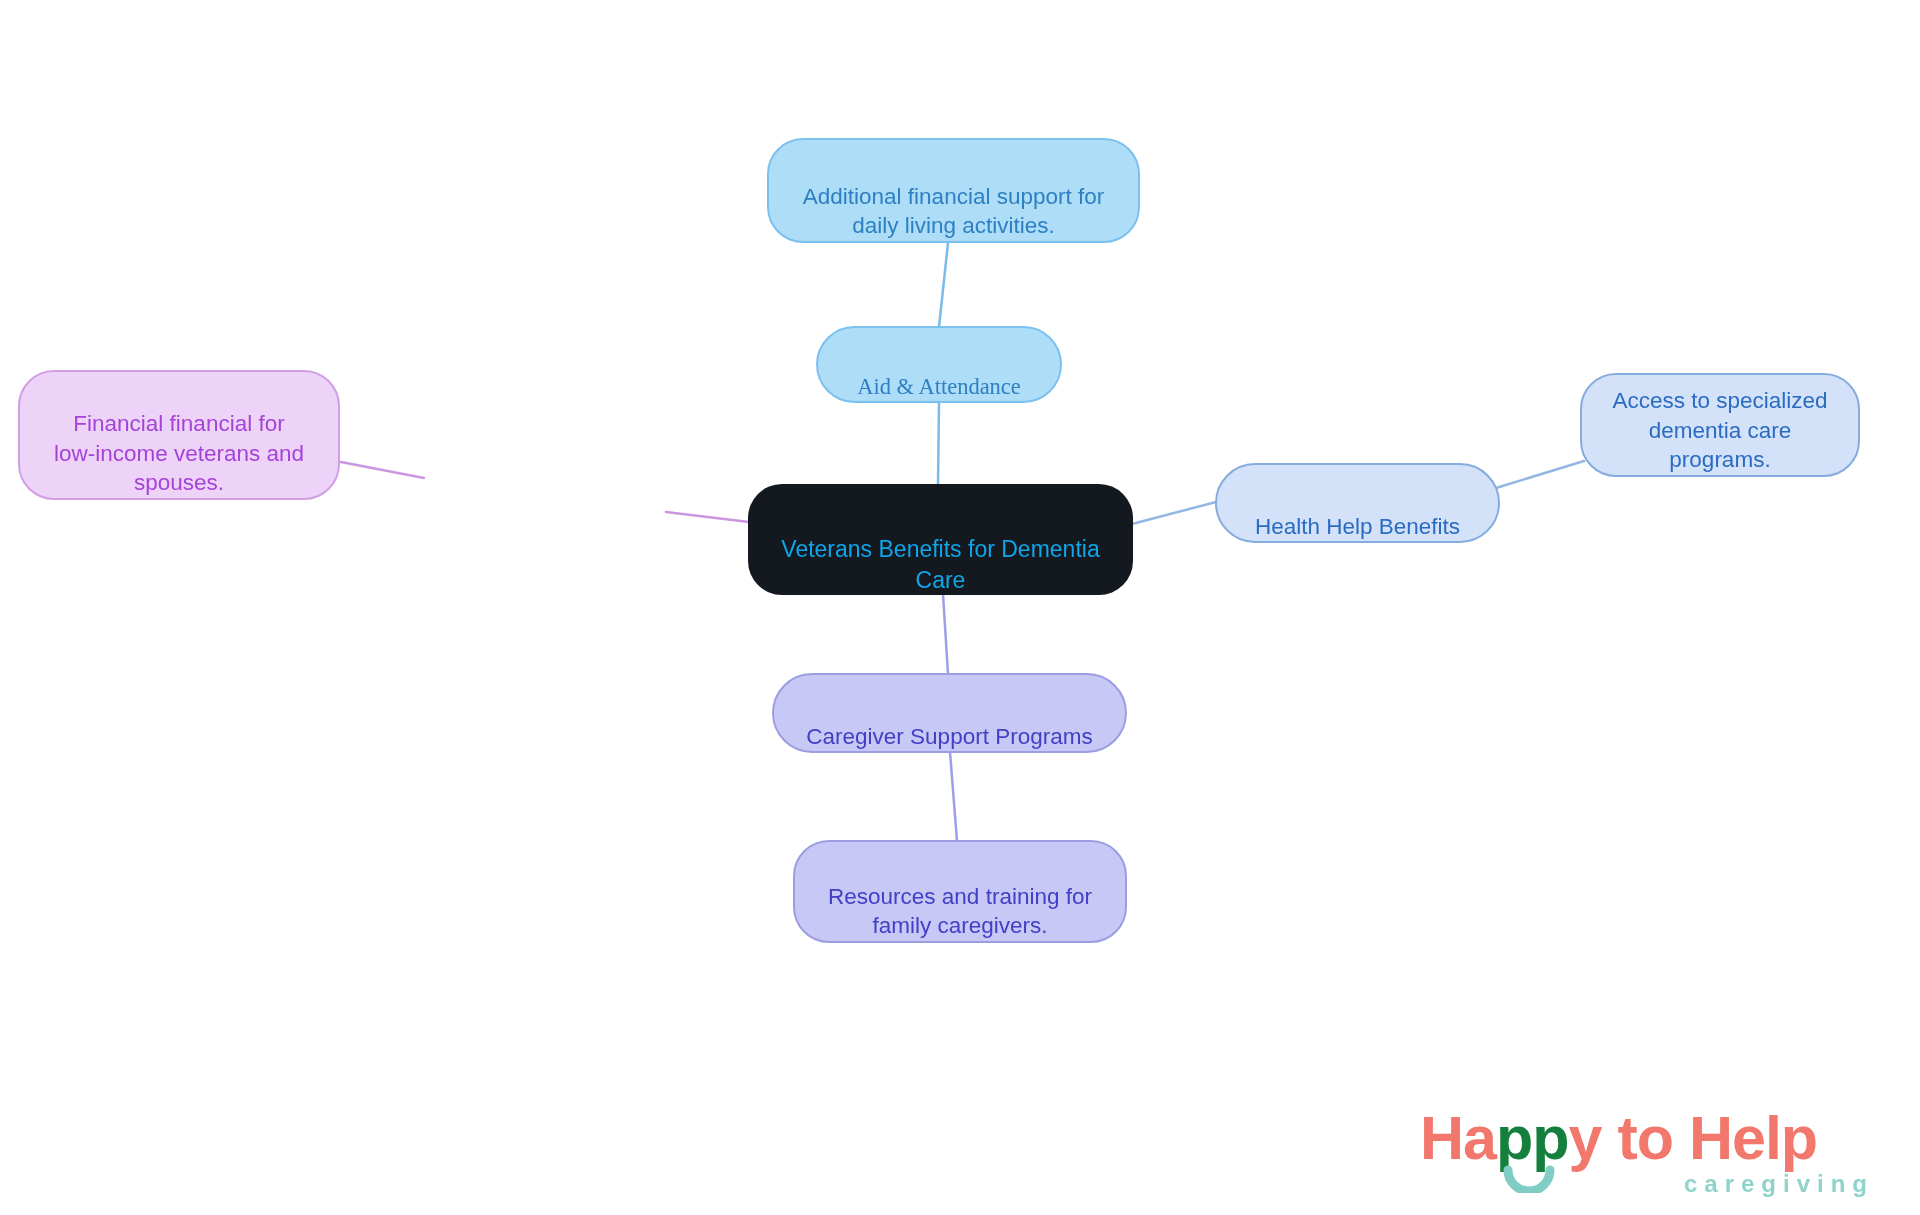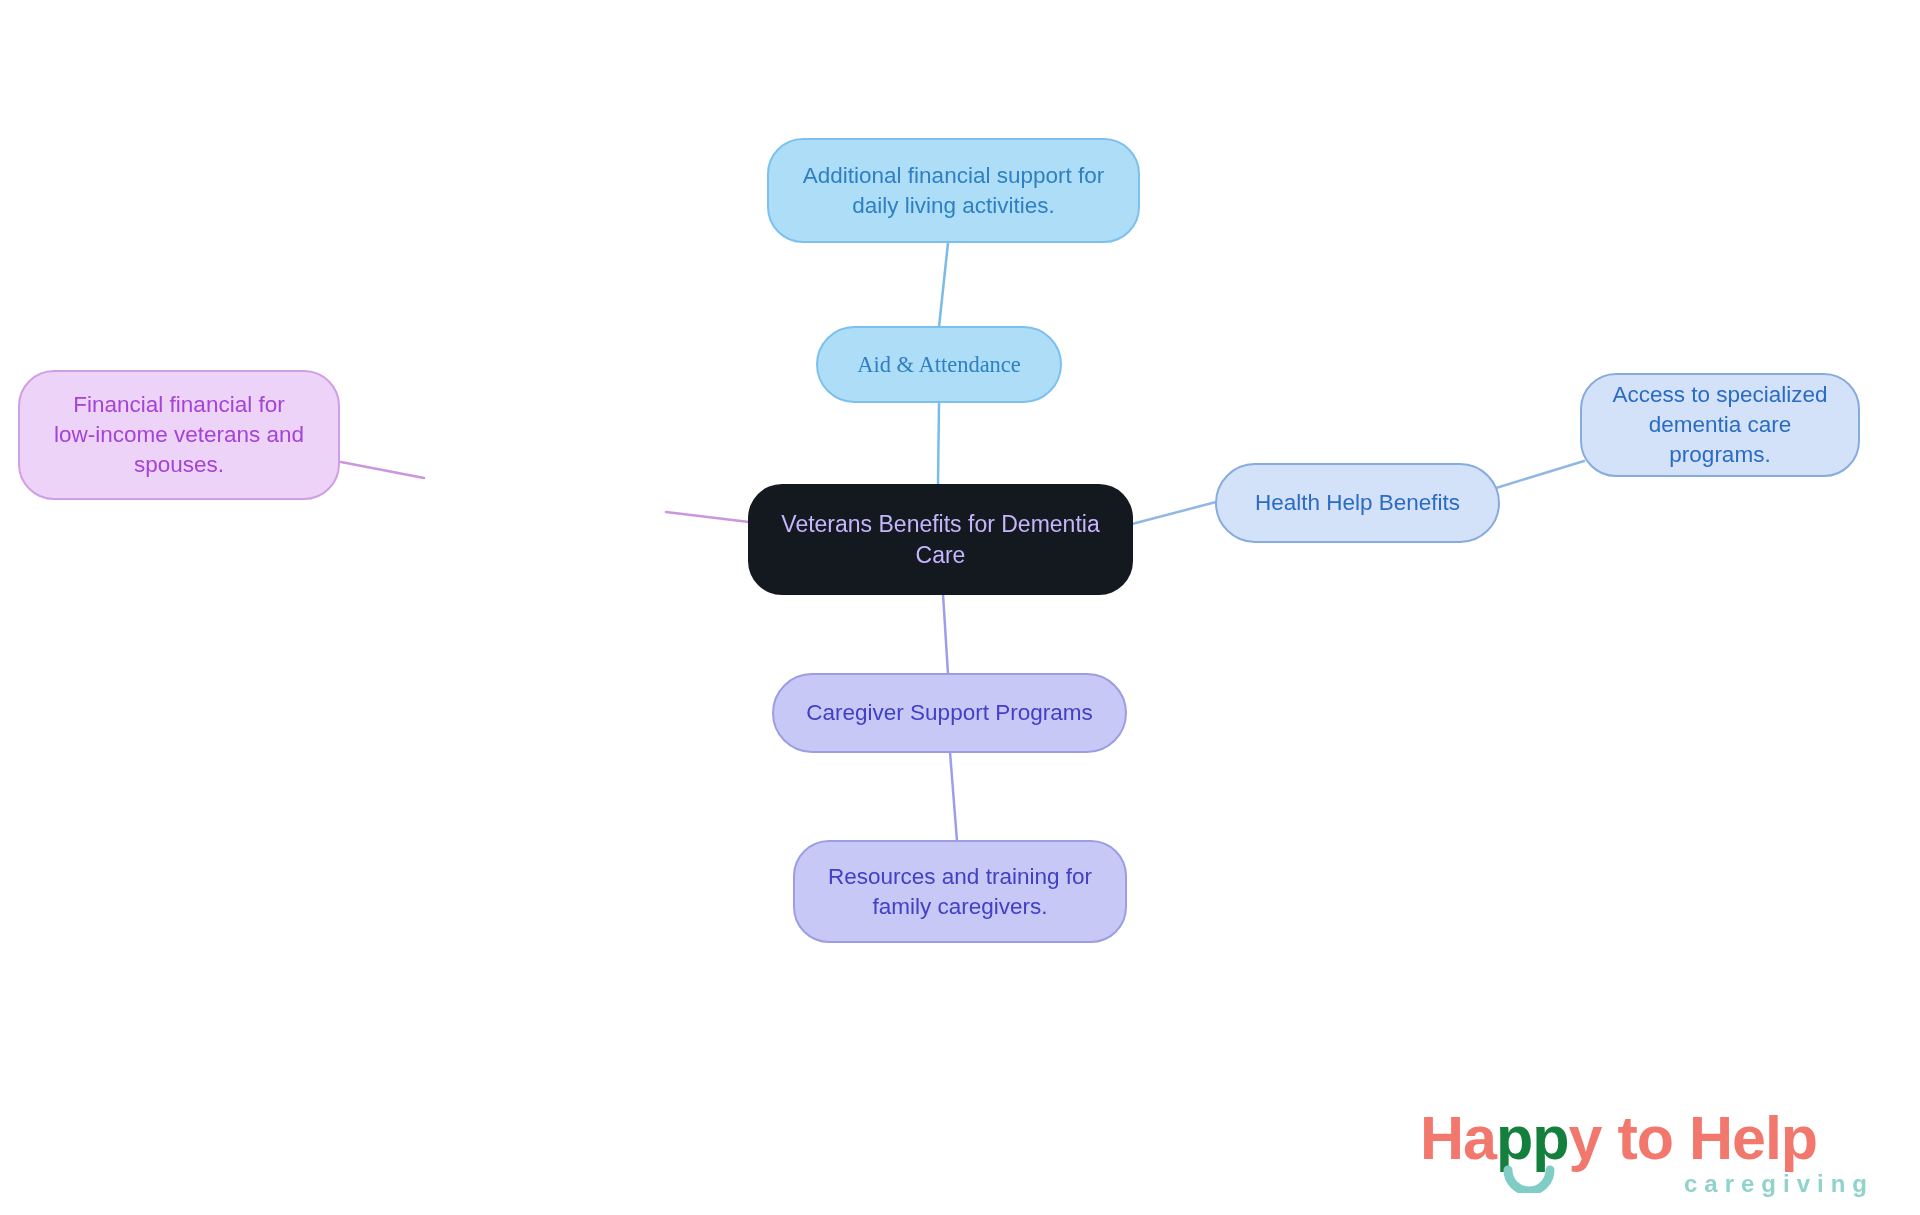--- a/index.html
+++ b/index.html
@@ -13,21 +13,21 @@
   }
   .edges {
     position: absolute;
     left: 0; top: 0;
     width: 1920px; height: 1215px;
     pointer-events: none;
   }
   .node {
     position: absolute;
     display: flex;
-    align-items: center;
+    align-items: flex-end;
     justify-content: center;
     text-align: center;
     box-sizing: border-box;
     border: 2px solid transparent;
     cursor: default;
   }
   .central {
     left: 748px; top: 484px;
     width: 385px; height: 111px;
     border-radius: 34px;
@@ -89,21 +89,21 @@
     <line x1="948" y1="243" x2="939" y2="327" stroke-width="2.5" stroke-linecap="round" stroke="#79bbea"></line>
     <line x1="939" y1="402" x2="938" y2="485" stroke-width="2.5" stroke-linecap="round" stroke="#79bbea"></line>
     <line x1="1132" y1="524" x2="1216" y2="502" stroke-width="2.5" stroke-linecap="round" stroke="#93b7e3"></line>
     <line x1="1496" y1="488" x2="1584" y2="461" stroke-width="2.5" stroke-linecap="round" stroke="#93b7e3"></line>
     <line x1="749" y1="522" x2="666" y2="512" stroke-width="2.5" stroke-linecap="round" stroke="#cb95e0"></line>
     <line x1="424" y1="478" x2="341" y2="462" stroke-width="2.5" stroke-linecap="round" stroke="#cb95e0"></line>
     <line x1="943" y1="594" x2="948" y2="674" stroke-width="2.5" stroke-linecap="round" stroke="#9d9eea"></line>
     <line x1="950" y1="752" x2="957" y2="841" stroke-width="2.5" stroke-linecap="round" stroke="#9d9eea"></line>
   </svg>
 
-  <div class="node central" style="background: rgb(20, 24, 31); color: #c4b5fd;">
+  <div class="node central" style="background: rgb(20, 24, 31); color: #0ea5e9;">
     <span>Veterans Benefits for Dementia Care</span>
   </div>
 
   <div class="node branch-label aid-branch" style="background: rgb(174, 221, 248); border-color: rgb(124, 193, 238); color: rgb(46, 128, 195); font-family: Liberation Serif, serif;">
     <span>Aid &amp; Attendance</span>
   </div>
   <div class="node child-label aid-child" style="background: rgb(174, 221, 248); border-color: rgb(124, 193, 238); color: rgb(46, 128, 195);">
     <span>Additional financial support for daily living activities.</span>
   </div>
 

